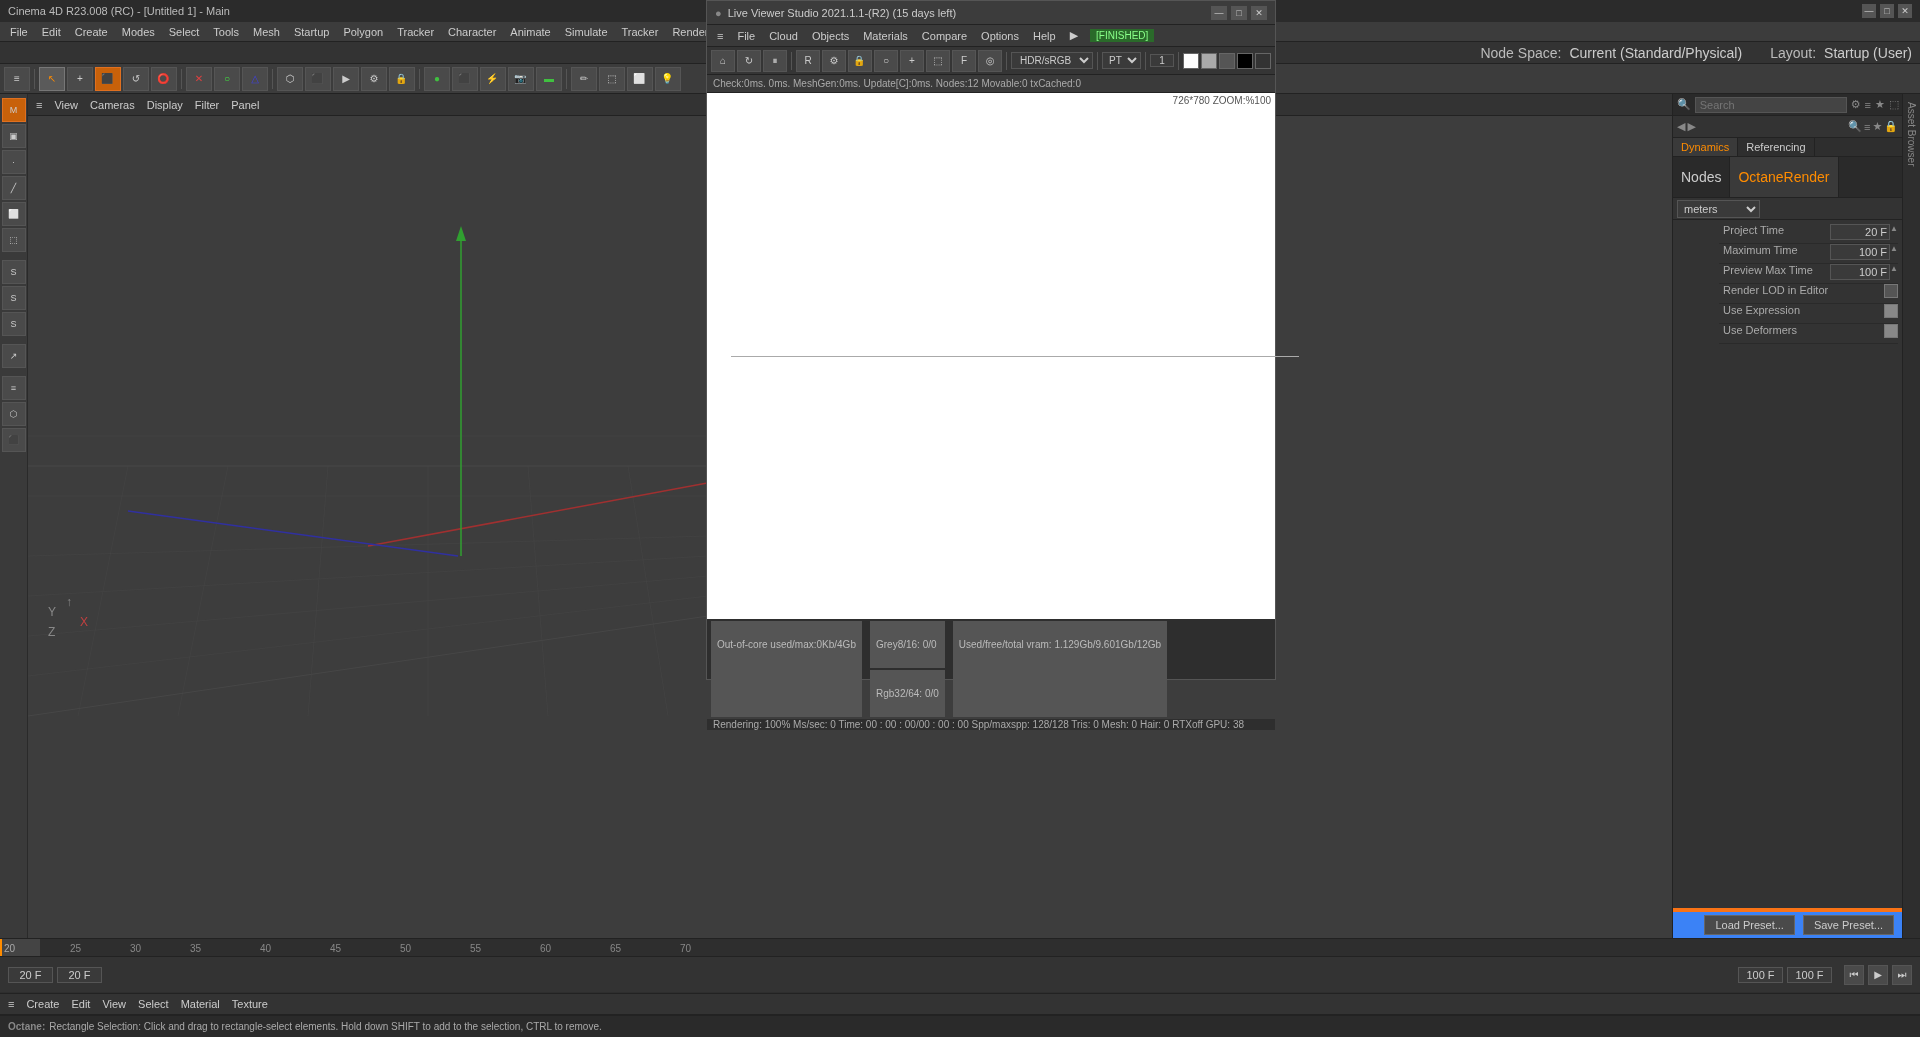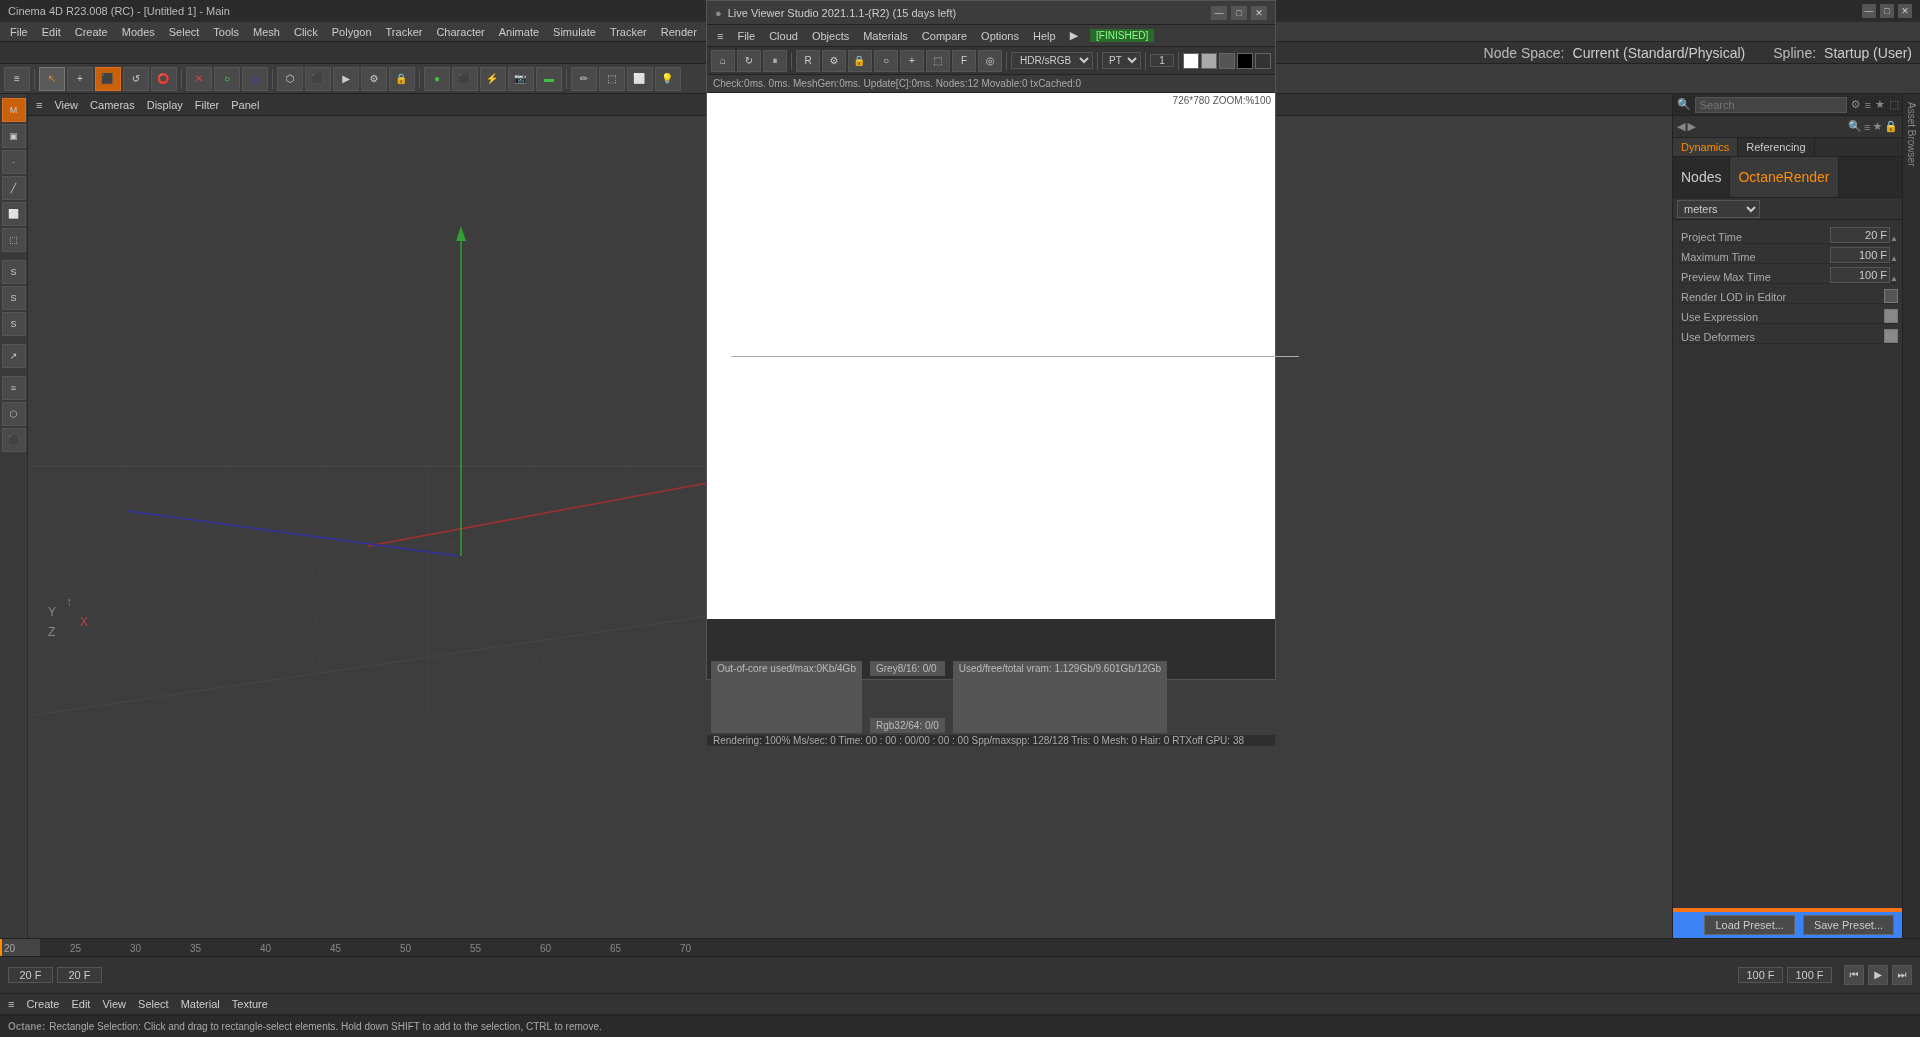--- a/index.html
+++ b/index.html
@@ -221,25 +221,26 @@
     }
     .attr-sub-tab.active { background: #3a3a3a; color: #ff8c00; }
 
     #attr-content {
       flex: 1;
       padding: 4px;
       overflow-y: auto;
     }
     .attr-row {
       display: flex;
-      align-items: flex-end;
+      align-items: flex-start;
       height: 20px;
       border-bottom: 1px solid #2a2a2a;
       font-size: 11px;
       color: #bbb;
+      margin-left: 42px;
     }
     .attr-label { flex: 1; padding-left: 4px; color: #aaa; }
     .attr-input {
       width: 60px;
       background: #3a3a3a;
       border: 1px solid #555;
       color: #ccc;
       font-size: 11px;
       text-align: right;
       padding: 1px 2px;
@@ -460,24 +461,23 @@
       padding: 2px 4px;
       font-size: 10px;
       color: #888;
     }
     #lv-stats-row {
       display: flex;
       gap: 8px;
     }
     .lv-stat-block {
       background: #555;
-      padding: 2px 6px;
+      padding: 18px 6px;
       color: #bbb;
       font-size: 10px;
-      margin-top: 40px;
     }
     #lv-render-status {
       height: 18px;
       background: #2e2e2e;
       display: flex;
       align-items: center;
       padding: 0 6px;
       font-size: 10px;
       color: #aaa;
       gap: 8px;
@@ -518,38 +518,38 @@
 </div>
 
 <div id="menu-bar">
   <span class="menu-item">File</span>
   <span class="menu-item">Edit</span>
   <span class="menu-item">Create</span>
   <span class="menu-item">Modes</span>
   <span class="menu-item">Select</span>
   <span class="menu-item">Tools</span>
   <span class="menu-item">Mesh</span>
-  <span class="menu-item">Click</span>
+  <span class="menu-item">Startup</span>
   <span class="menu-item">Polygon</span>
   <span class="menu-item">Tracker</span>
   <span class="menu-item">Character</span>
   <span class="menu-item">Animate</span>
   <span class="menu-item">Simulate</span>
   <span class="menu-item">Tracker</span>
   <span class="menu-item">Render</span>
   <span class="menu-item">Extensions</span>
   <span class="menu-item">Octane</span>
   <span class="menu-item">Window</span>
   <span class="menu-item">Help</span>
 </div>
 
 <div id="layout-bar">
   <span>Node Space:</span>
   <span style="color:#ccc; cursor:pointer;text-align:right;">Current (Standard/Physical)</span>
-  <span style="margin-left:20px;">Spline:</span>
+  <span style="margin-left:20px;">Layout:</span>
   <span style="color:#ccc; cursor:pointer;">Startup (User)</span>
 </div>
 
 <div id="toolbar1">
   <button class="toolbar-btn">≡</button>
   <div class="toolbar-separator"></div>
   <button class="toolbar-btn active" style="color:#ff8c00;">↖</button>
   <button class="toolbar-btn">+</button>
   <button class="toolbar-btn" style="background:#c8610a; border-color:#e07020; color:#ff8c00;">⬛</button>
   <button class="toolbar-btn">↺</button>

